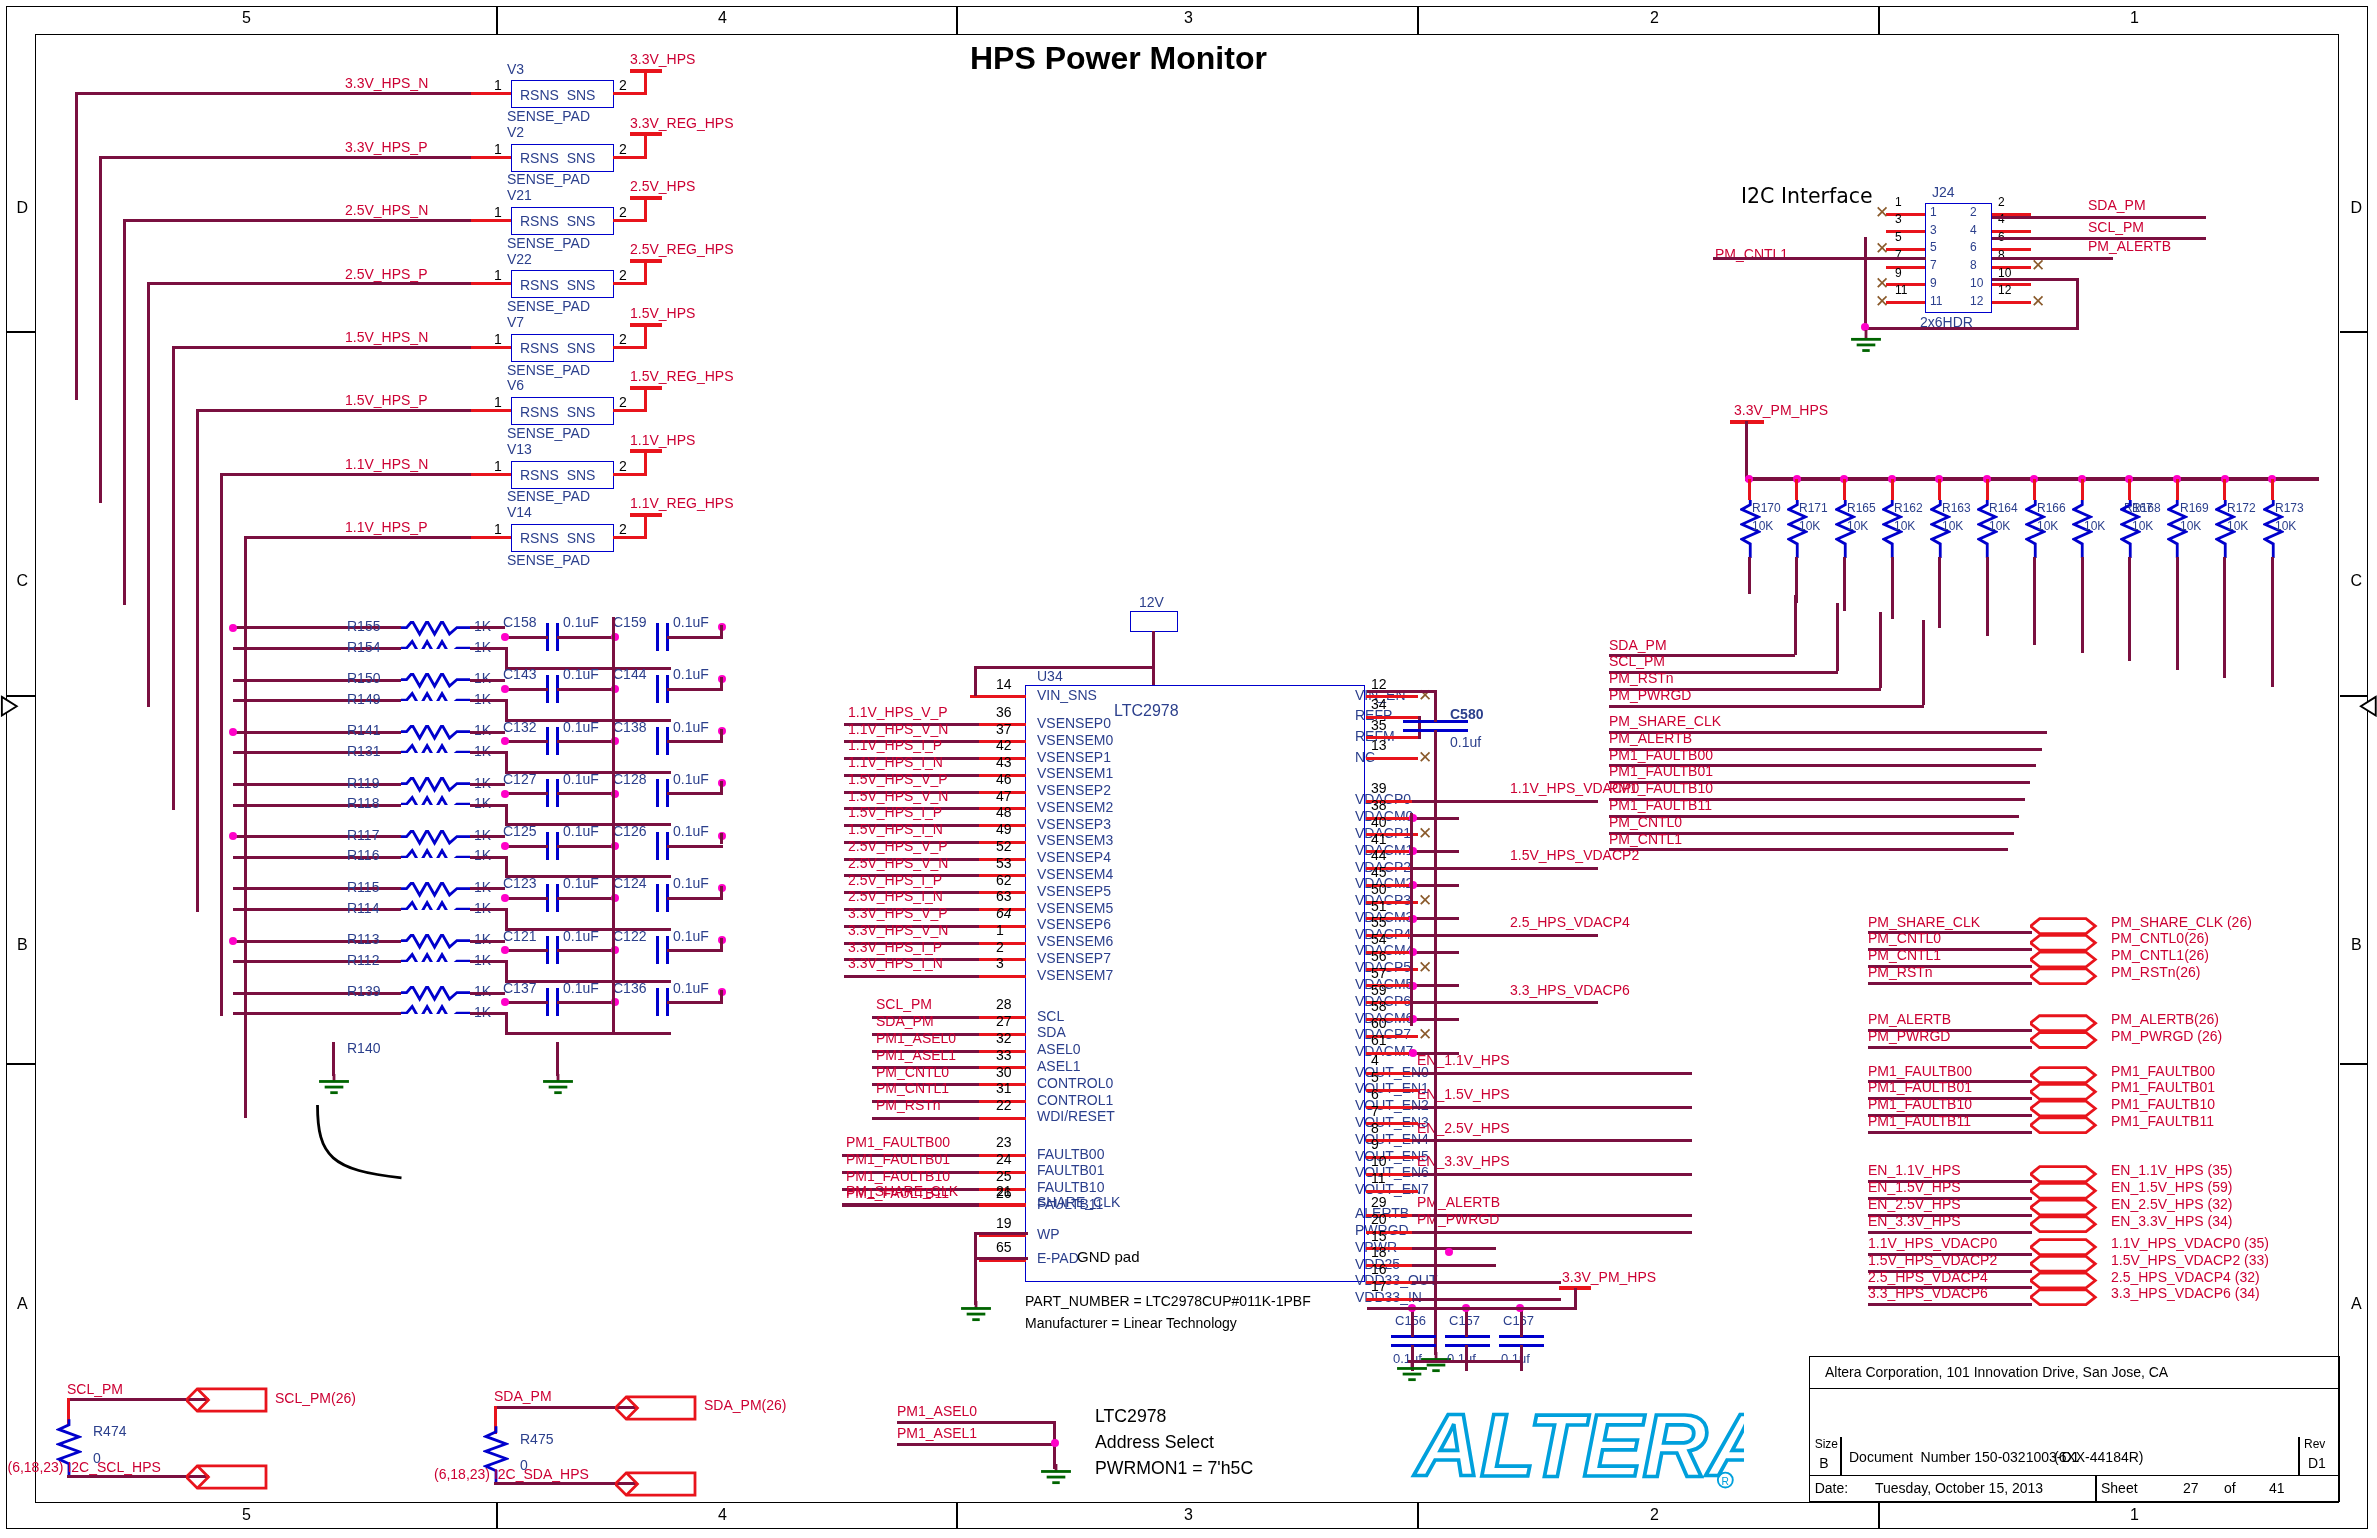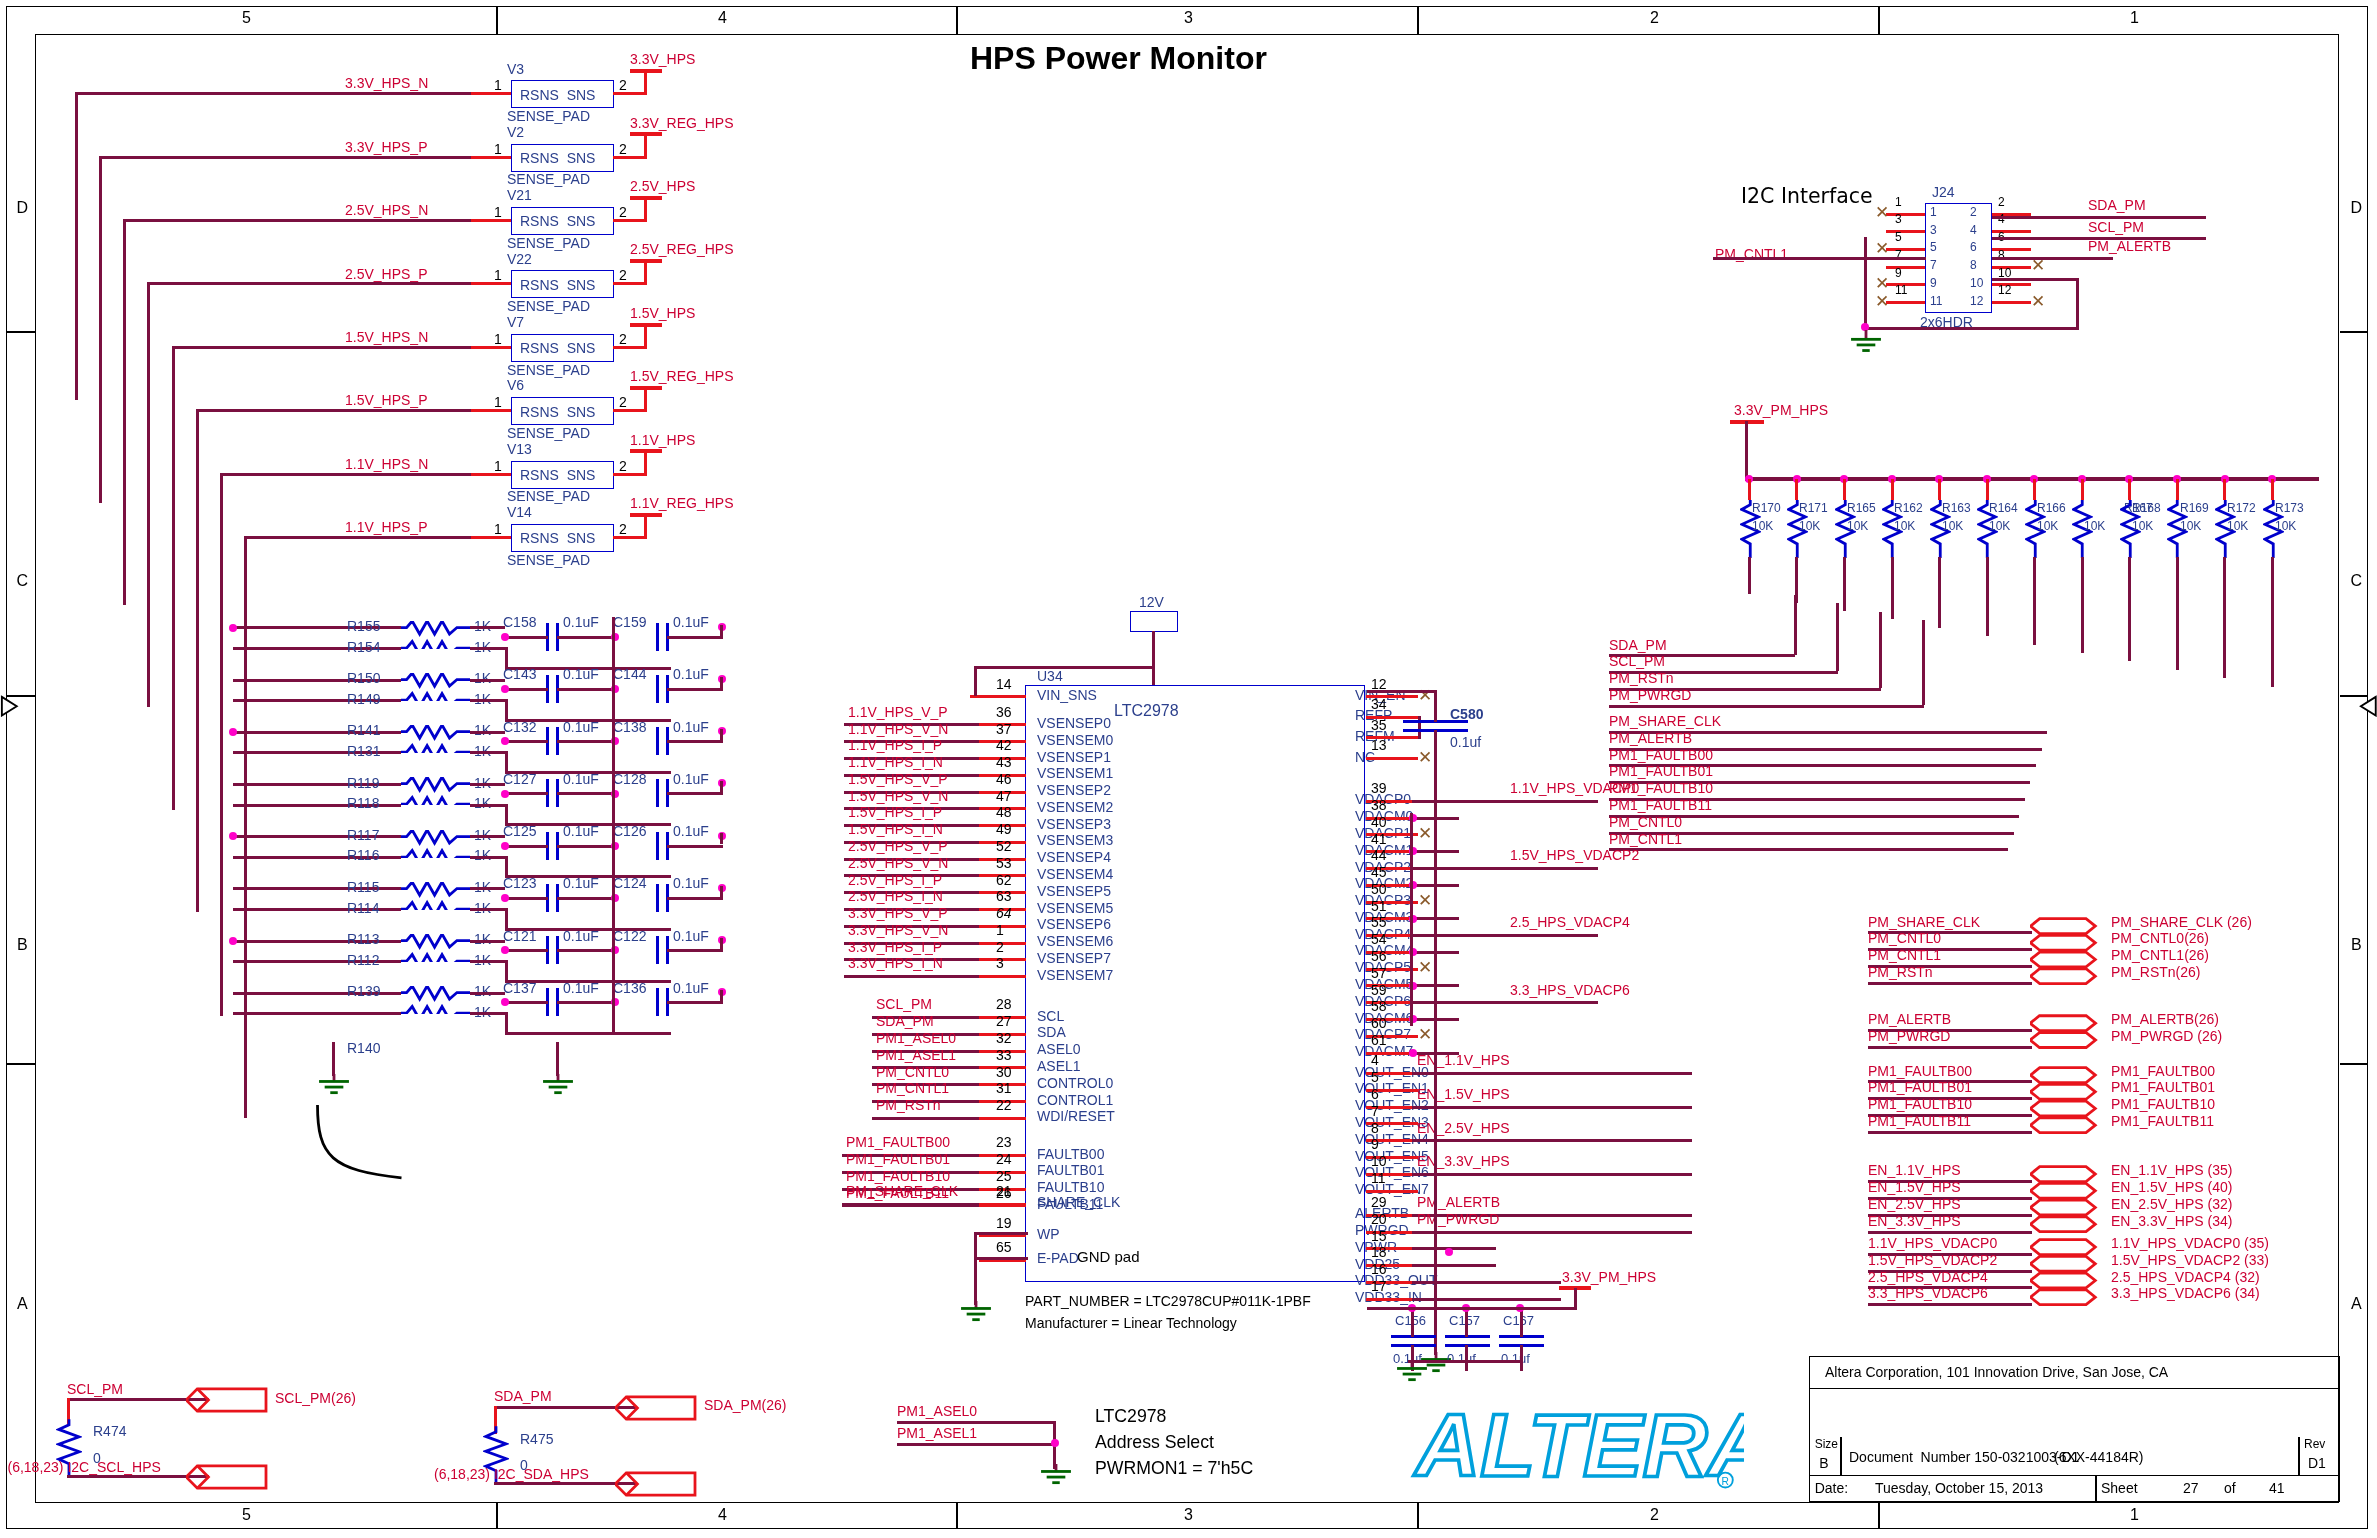--- a/index.html
+++ b/index.html
@@ -1177,21 +1177,21 @@
         <path class="offsheet" d="M 0 12 L 10 4 L 60 4 L 70 12 L 60 20 L 10 20 Z"></path>
         <path class="offsheet" d="M 0 30 L 10 22 L 60 22 L 70 30 L 60 38 L 10 38 Z"></path>
         <path class="offsheet" d="M 0 48 L 10 40 L 60 40 L 70 48 L 60 56 L 10 56 Z"></path>
         <path class="offsheet" d="M 0 66 L 10 58 L 60 58 L 70 66 L 60 74 L 10 74 Z"></path>
       </svg>
       <div class="abs net t" style="left:1868px;top:1163px;">EN_1.1V_HPS</div>
       <div class="abs wm" style="left:1868px;top:1180px;width:164px;height:2.8px;"></div>
       <div class="abs net t" style="left:2111px;top:1163px;">EN_1.1V_HPS (35)</div>
       <div class="abs net t" style="left:1868px;top:1180px;">EN_1.5V_HPS</div>
       <div class="abs wm" style="left:1868px;top:1197px;width:164px;height:2.8px;"></div>
-      <div class="abs net t" style="left:2111px;top:1180px;">EN_1.5V_HPS (40)</div>
+      <div class="abs net t" style="left:2111px;top:1180px;">EN_1.5V_HPS (59)</div>
       <div class="abs net t" style="left:1868px;top:1197px;">EN_2.5V_HPS</div>
       <div class="abs wm" style="left:1868px;top:1214px;width:164px;height:2.8px;"></div>
       <div class="abs net t" style="left:2111px;top:1197px;">EN_2.5V_HPS (32)</div>
       <div class="abs net t" style="left:1868px;top:1214px;">EN_3.3V_HPS</div>
       <div class="abs wm" style="left:1868px;top:1231px;width:164px;height:2.8px;"></div>
       <div class="abs net t" style="left:2111px;top:1214px;">EN_3.3V_HPS (34)</div>
       <svg class="abs" width="75" height="76" style="left:2030px;top:1236px;" viewBox="0 0 80 82">
         <path class="offsheet" d="M 0 12 L 10 4 L 60 4 L 70 12 L 60 20 L 10 20 Z"></path>
         <path class="offsheet" d="M 0 30 L 10 22 L 60 22 L 70 30 L 60 38 L 10 38 Z"></path>
         <path class="offsheet" d="M 0 48 L 10 40 L 60 40 L 70 48 L 60 56 L 10 56 Z"></path>

